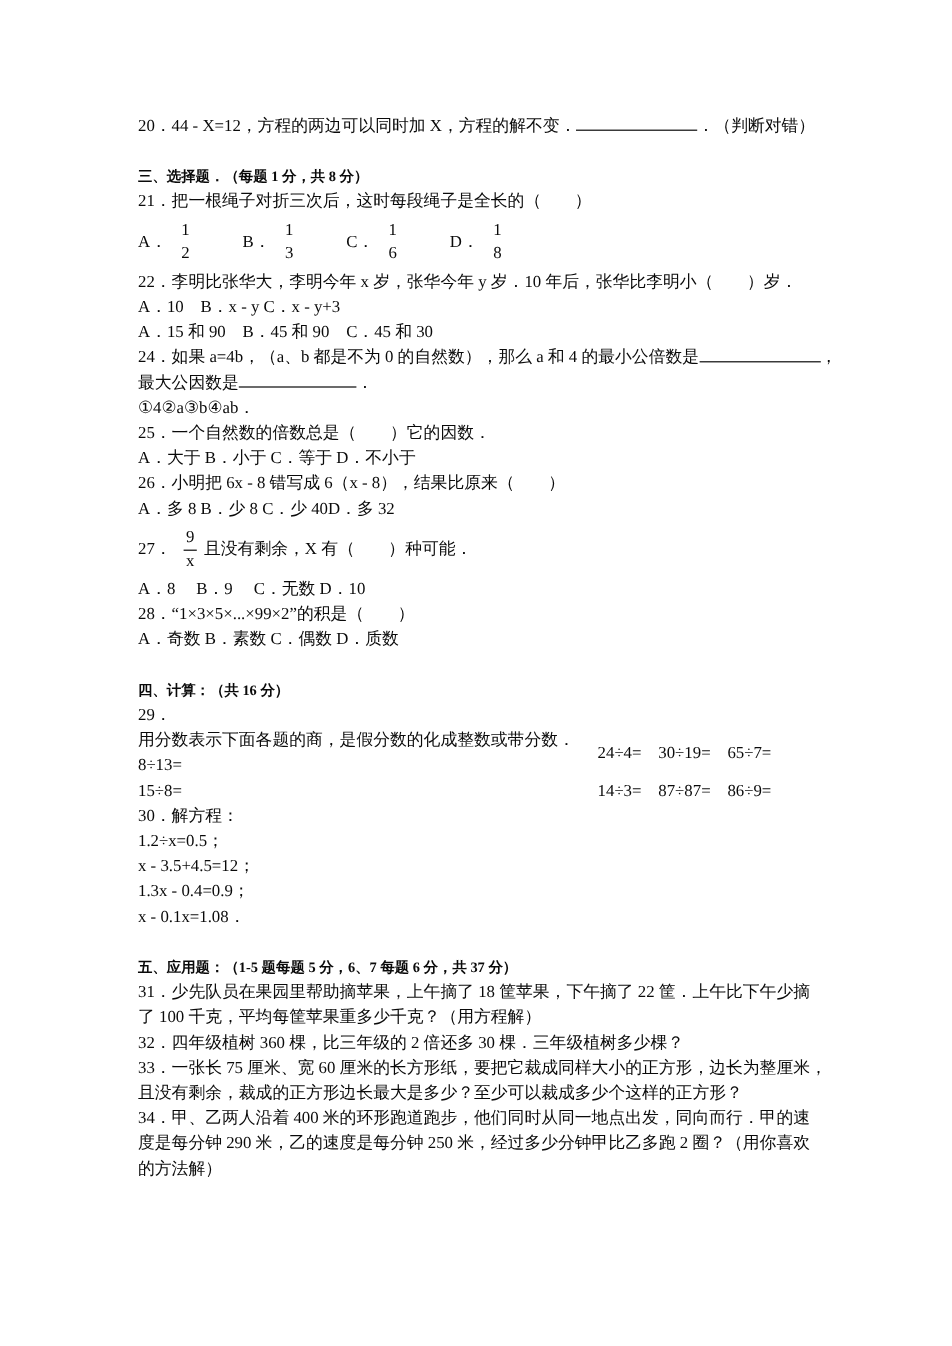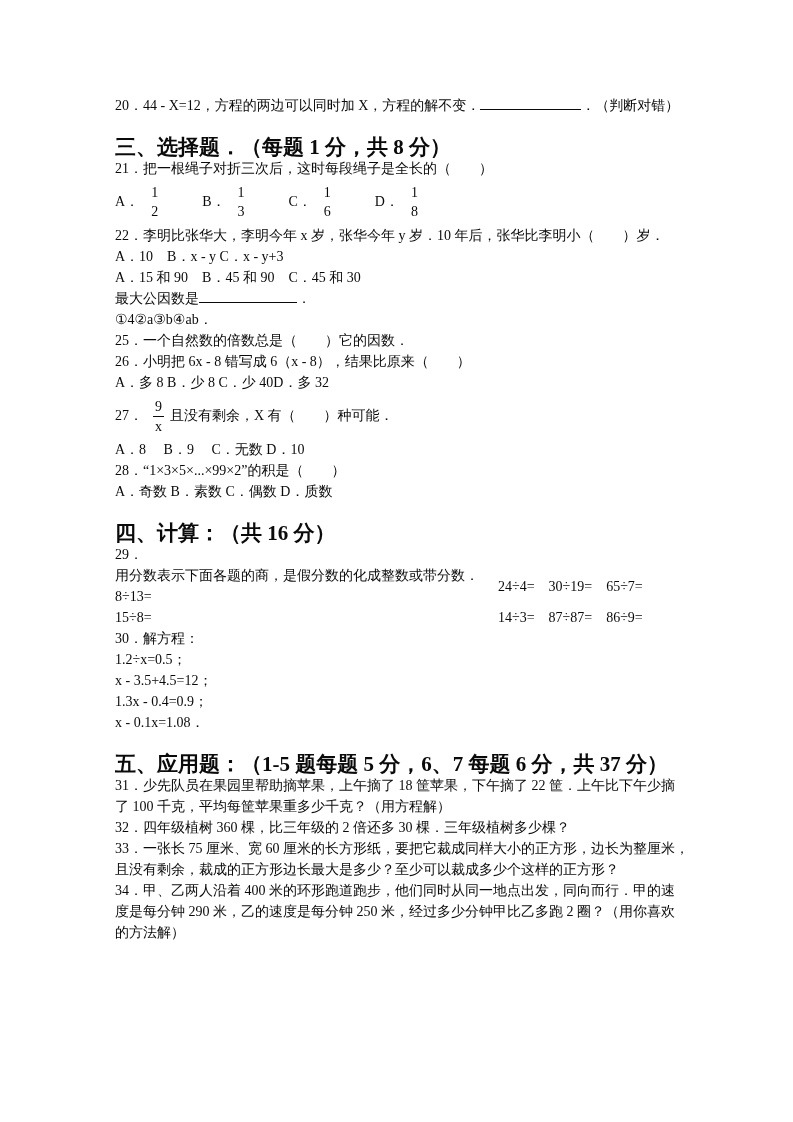--- a/index.html
+++ b/index.html
@@ -11,21 +11,21 @@
     overflow: hidden;
     font-family: "Liberation Serif", "DejaVu Serif", serif;
     color: #0a0a0a;
     font-size: 14px;
   }
   .content { padding: 95px 110px 0 115px; }
   .line { margin: 0; line-height: 21px; white-space: nowrap; }
   .sec-header {
     margin: 21px 0 0 0;
     line-height: 21px;
-    font-size: 21px;
+    font-size: 12px;
     font-weight: bold;
     white-space: nowrap;
   }
   .blank {
     display: inline-block;
     width: 101px;
     height: 13px;
     border-bottom: 1px solid #0a0a0a;
     vertical-align: baseline;
   }
@@ -97,24 +97,26 @@
           <span class="den">8</span>
         </span>
       </span>
     </div>
 
     <p class="line">22．李明比张华大，李明今年 x 岁，张华今年 y 岁．10 年后，张华比李明小（　　）岁．</p>
     <p class="line">A．10　B．x - y C．x - y+3</p>
 
     <p class="line">A．15 和 90　B．45 和 90　C．45 和 30</p>
 
+    <p class="line"><span>24．如果 a=4b，（a、b 都是不为 0 的自然数），那么 a 和 4 的最小公倍数是</span><span class="blank"></span><span>，</span></p>
     <p class="line"><span>最大公因数是</span><span class="blank short"></span><span>．</span></p>
     <p class="line">①4②a③b④ab．</p>
 
     <p class="line">25．一个自然数的倍数总是（　　）它的因数．</p>
+    <p class="line">A．大于 B．小于 C．等于 D．不小于</p>
 
     <p class="line">26．小明把 6x - 8 错写成 6（x - 8），结果比原来（　　）</p>
     <p class="line">A．多 8 B．少 8 C．少 40D．多 32</p>
 
     <div class="frac-row">
       <span class="q27-num">27．</span>
       <span class="frac">
         <span class="num bar">9</span>
         <span class="den">x</span>
       </span>

